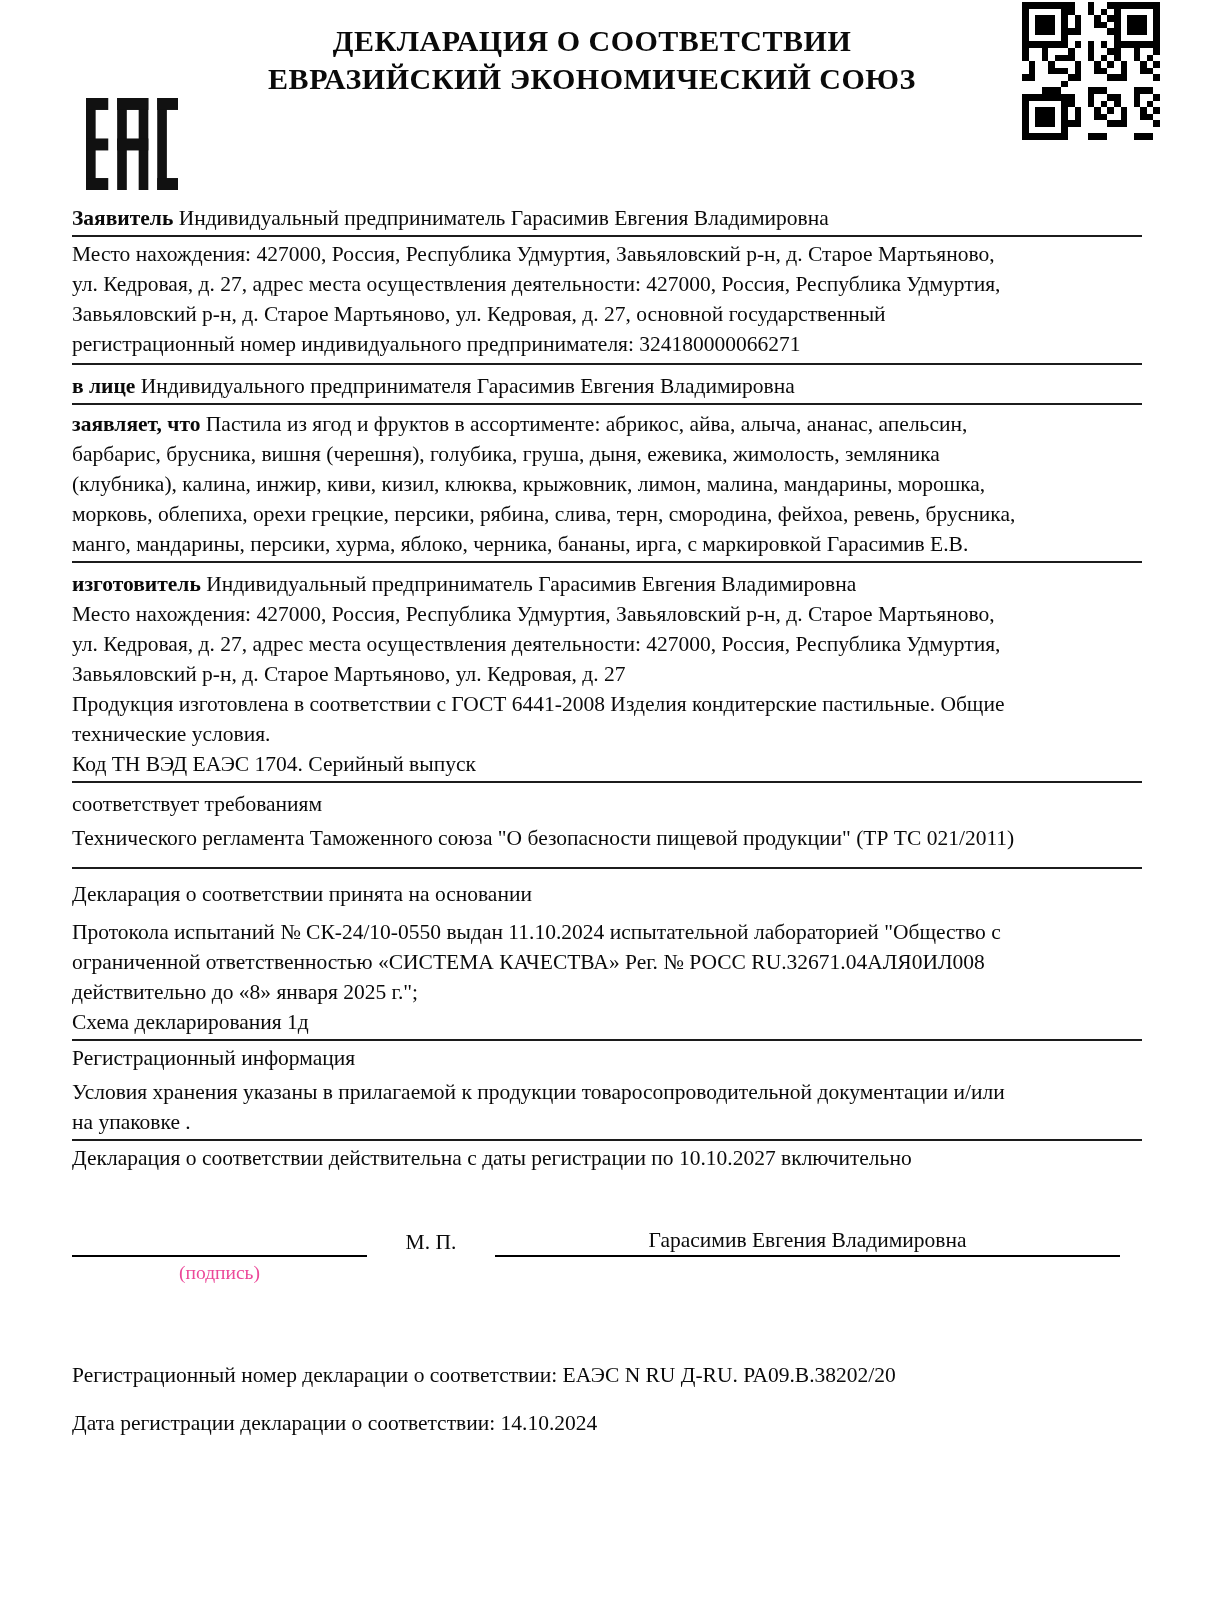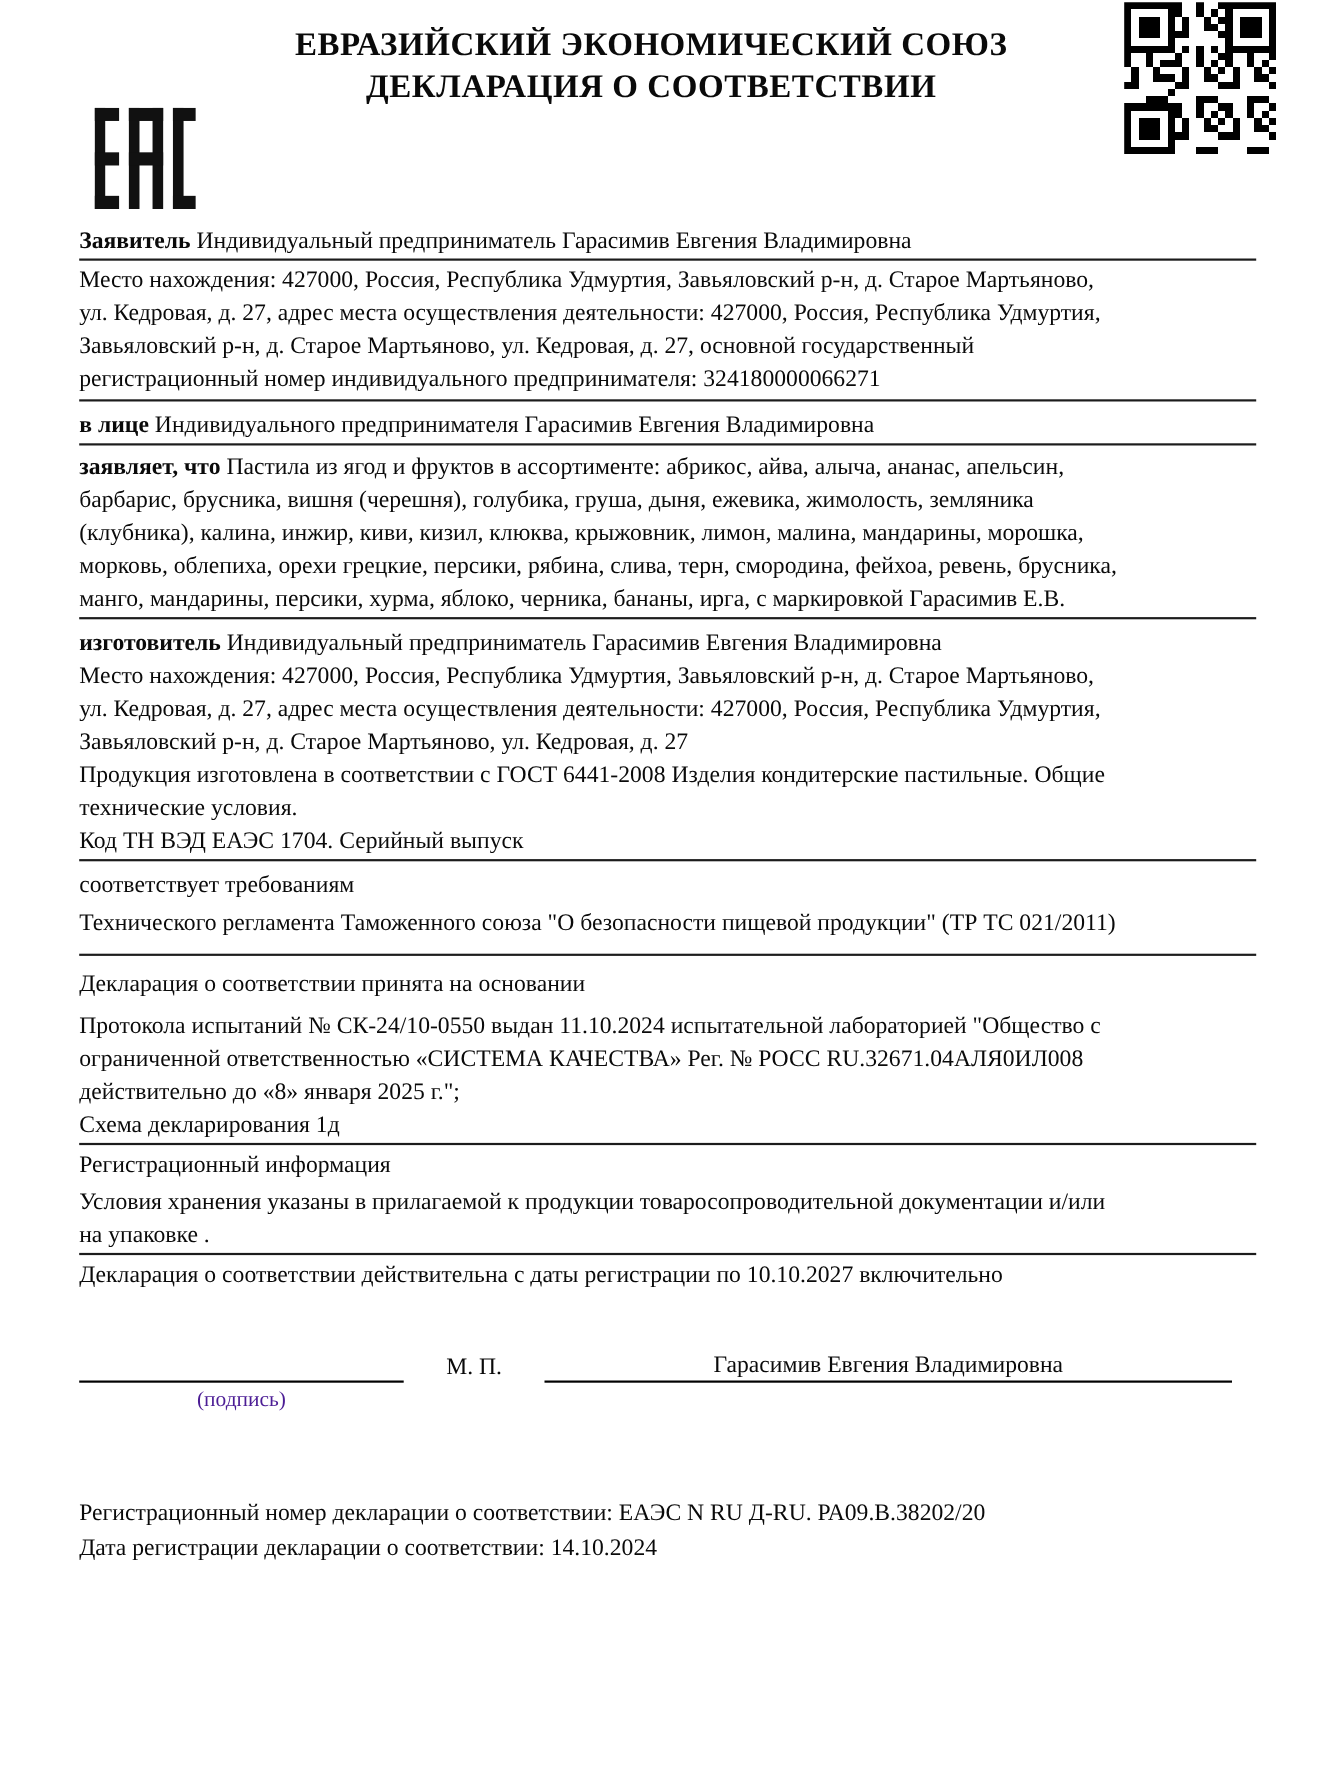--- a/index.html
+++ b/index.html
@@ -30,23 +30,23 @@
   .mt4{margin-top:4px;}
   .mt6{margin-top:6px;}
   .mt8{margin-top:8px;}
   .rule.sp{margin-top:14px;margin-bottom:10px;}
   .sig{display:flex;margin-top:48px;align-items:flex-start;}
   .sig-col{display:flex;flex-direction:column;}
   .sig-col.left{width:295px;}
   .sig-col.right{flex:1;margin-right:22px;}
   .sig-line{height:34px;border-bottom:2px solid #000000;display:flex;align-items:flex-end;justify-content:center;white-space:nowrap;}
   .mp{width:128px;height:36px;display:flex;align-items:flex-end;justify-content:center;white-space:nowrap;}
-  .cap{text-align:center;font-size:19.5px;line-height:26px;padding-top:3px;color:#4c1d95;}
+  .cap{text-align:center;font-size:19.5px;line-height:26px;padding-top:3px;color:#ec4899;}
   .regnum{margin-top:74px;white-space:pre-line;}
-  .regdate{margin-top:2px;white-space:pre-line;}
+  .regdate{margin-top:18px;white-space:pre-line;}
 </style>
 </head>
 <body>
 
 <div class="page">
 
   <div class="header">
     <div class="eac">
       <svg viewBox="0 0 124 100" preserveAspectRatio="none">
         <g fill="#111111">
@@ -58,22 +58,22 @@
           <rect x="71" y="0" width="13" height="100"></rect>
           <rect x="42" y="0" width="42" height="13"></rect>
           <rect x="42" y="44" width="42" height="13"></rect>
           <rect x="96" y="0" width="13" height="100"></rect>
           <rect x="96" y="0" width="28" height="13"></rect>
           <rect x="96" y="87" width="28" height="13"></rect>
         </g>
       </svg>
     </div>
     <div class="titles">
+      <div class="title-line">ДЕКЛАРАЦИЯ О СООТВЕТСТВИИ</div>
       <div class="title-line">ЕВРАЗИЙСКИЙ ЭКОНОМИЧЕСКИЙ СОЮЗ</div>
-      <div class="title-line">ДЕКЛАРАЦИЯ О СООТВЕТСТВИИ</div>
     </div>
     <div class="qr">
       <svg id="qrsvg" viewBox="0 0 21 21">
           <rect x="0" y="0" width="1" height="1" fill="#000"></rect>
           <rect x="1" y="0" width="1" height="1" fill="#000"></rect>
           <rect x="2" y="0" width="1" height="1" fill="#000"></rect>
           <rect x="3" y="0" width="1" height="1" fill="#000"></rect>
           <rect x="4" y="0" width="1" height="1" fill="#000"></rect>
           <rect x="5" y="0" width="1" height="1" fill="#000"></rect>
           <rect x="6" y="0" width="1" height="1" fill="#000"></rect>

